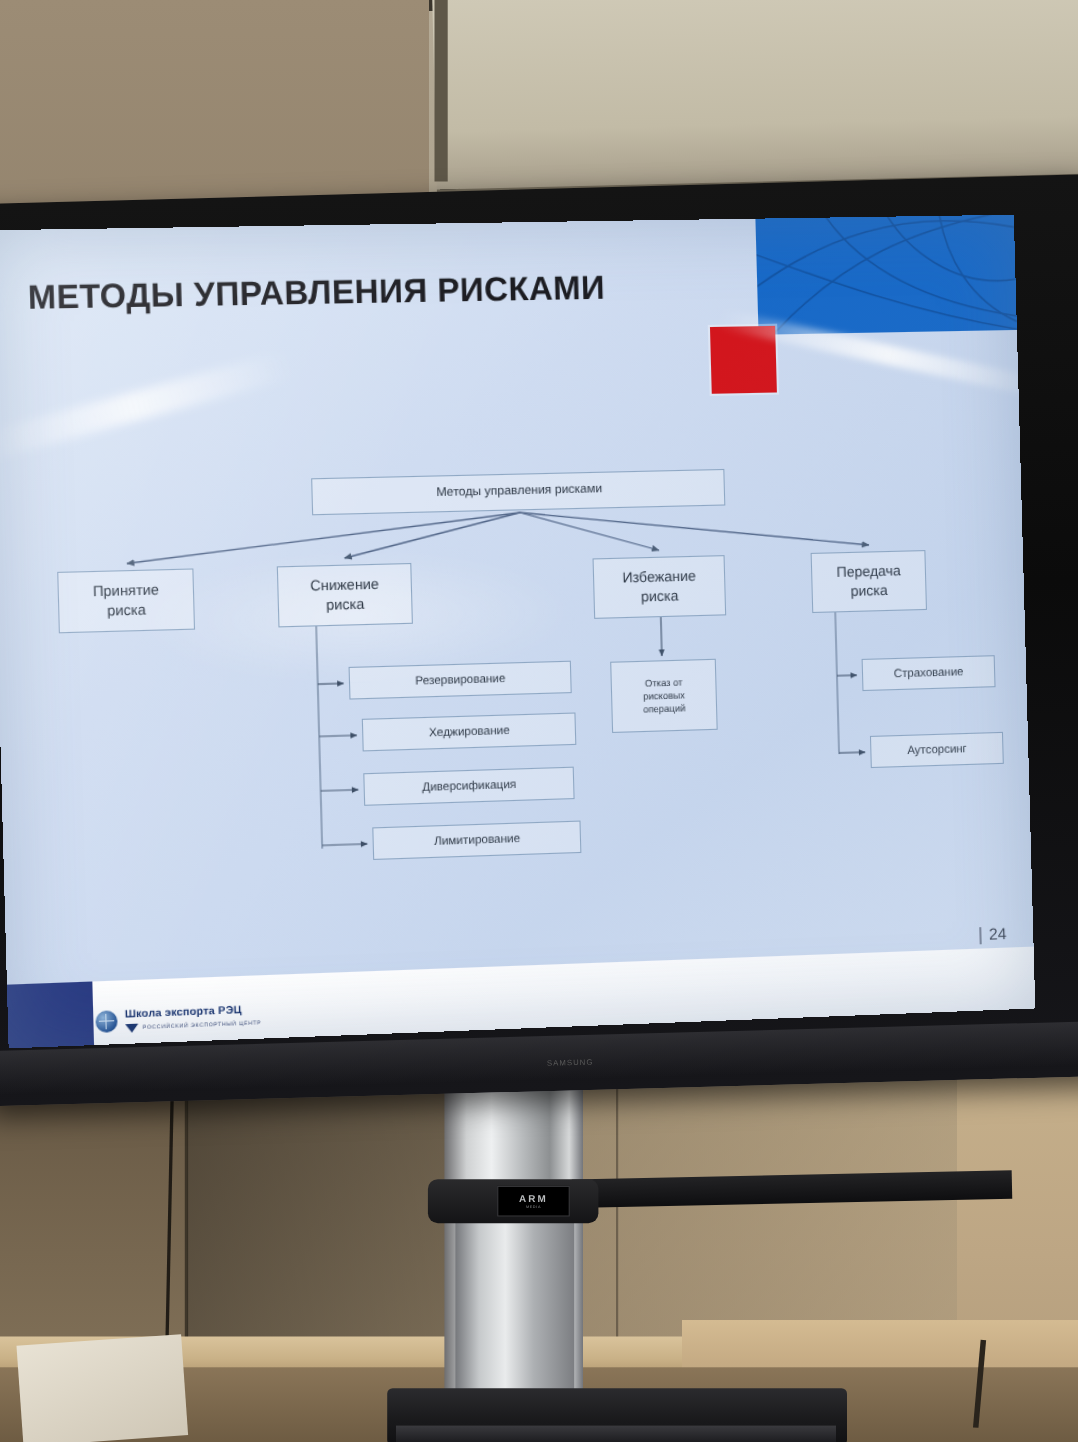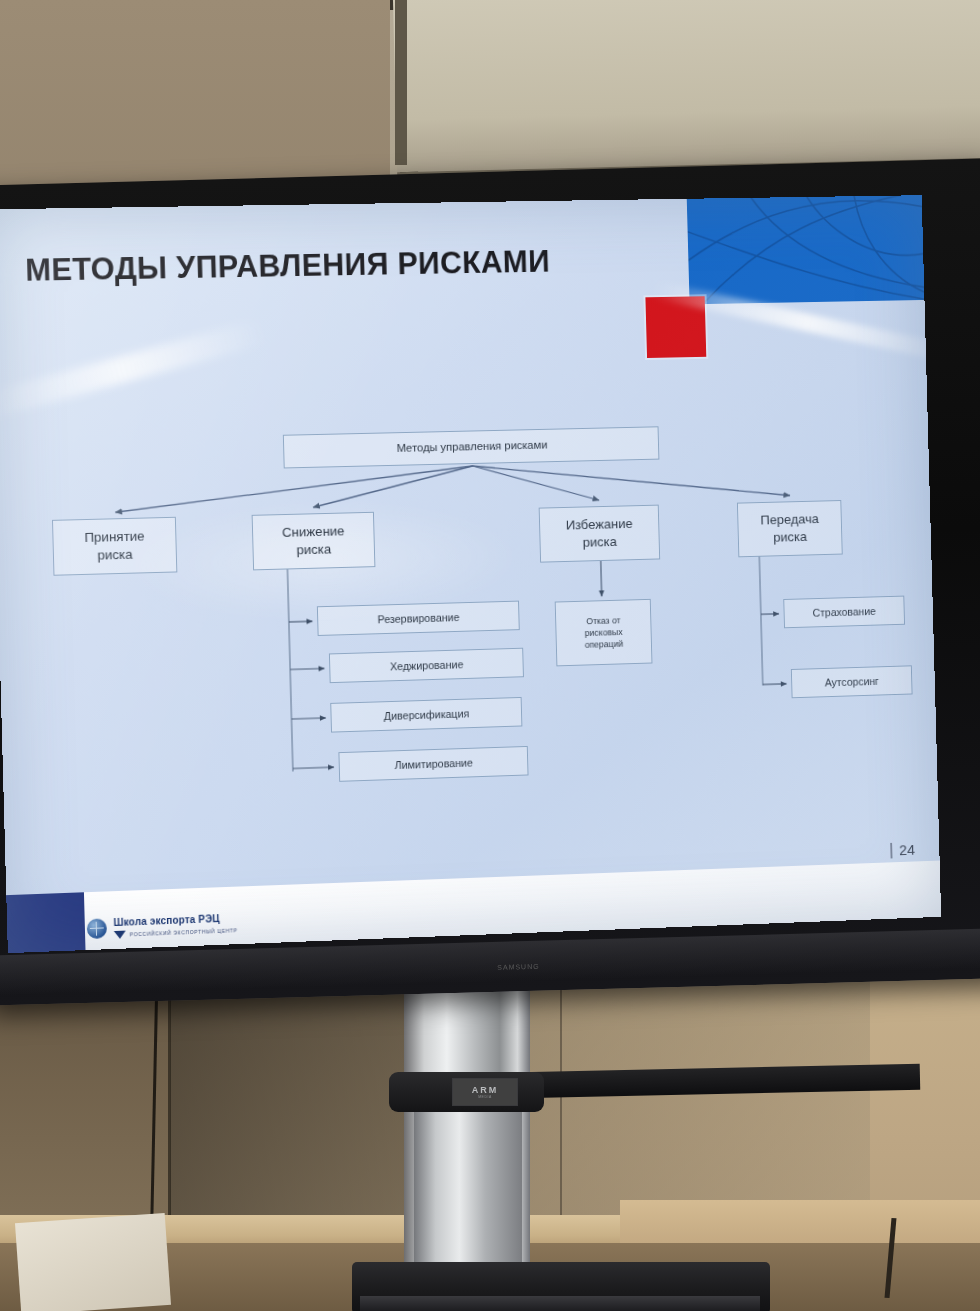--- a/index.html
+++ b/index.html
@@ -138,21 +138,21 @@
   .stand-col{position:absolute;left:404px;top:978px;width:126px;height:305px;
     background:linear-gradient(90deg,#6e6e70 0%,#cfd1d2 16%,#eef0f1 34%,#b9bcbe 56%,
       #8d9092 76%,#d6d8d9 90%,#73757a 100%);}
   .stand-col2{position:absolute;left:414px;top:1090px;width:108px;height:195px;
     background:linear-gradient(90deg,#76787c 0%,#c6c9cb 20%,#e9ebec 42%,#adb0b3 66%,#7c7e82 100%);}
   .stand-collar{position:absolute;left:389px;top:1072px;width:155px;height:40px;
     background:linear-gradient(180deg,#2a2a2c,#141416);border-radius:9px;}
   .stand-bar{position:absolute;left:520px;top:1068px;width:400px;height:26px;
     background:linear-gradient(180deg,#232325,#0e0e10);transform:rotate(-1.2deg);}
   .stand-badge{position:absolute;left:452px;top:1078px;width:64px;height:26px;
-    background:#404040;border:1px solid #3a3a3d;display:flex;flex-direction:column;
+    background:#000000;border:1px solid #3a3a3d;display:flex;flex-direction:column;
     align-items:center;justify-content:center;}
   .stand-badge-t{font-size:9px;color:#b9bbbd;letter-spacing:2px;font-weight:bold;}
   .stand-badge-s{font-size:3.4px;color:#8a8c8e;letter-spacing:.6px;}
   .stand-shelf{position:absolute;left:352px;top:1262px;width:418px;height:52px;
     background:linear-gradient(180deg,#2b2b2e 0%,#1a1a1c 55%,#101012 100%);
     border-radius:5px;}
   .shelf-front{position:absolute;left:360px;top:1296px;width:400px;height:18px;
     background:linear-gradient(180deg,#3a3a3e,#17171a);}
 </style>
 </head>

